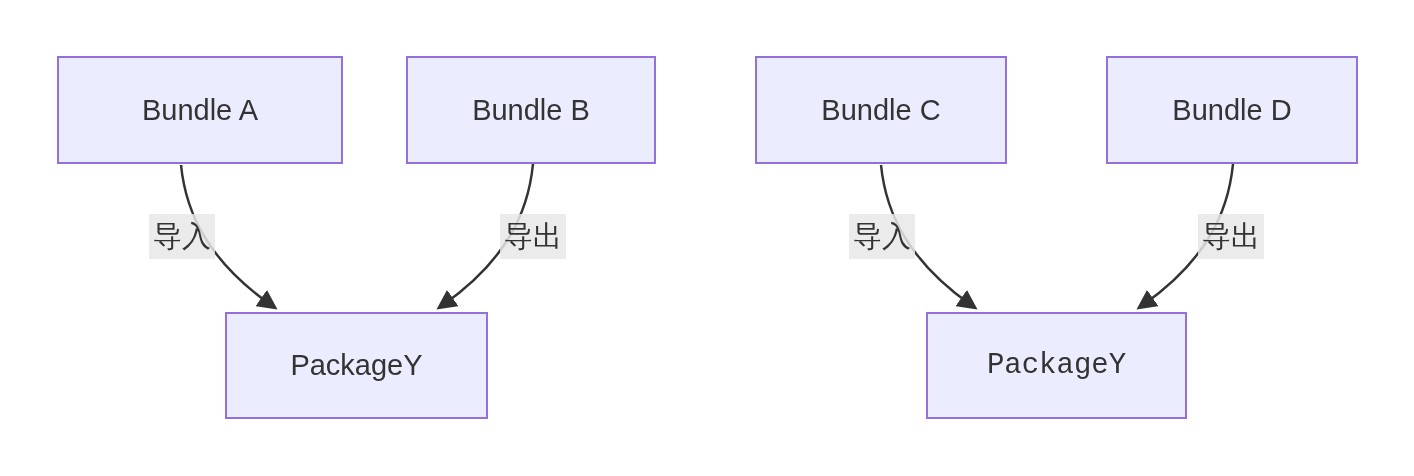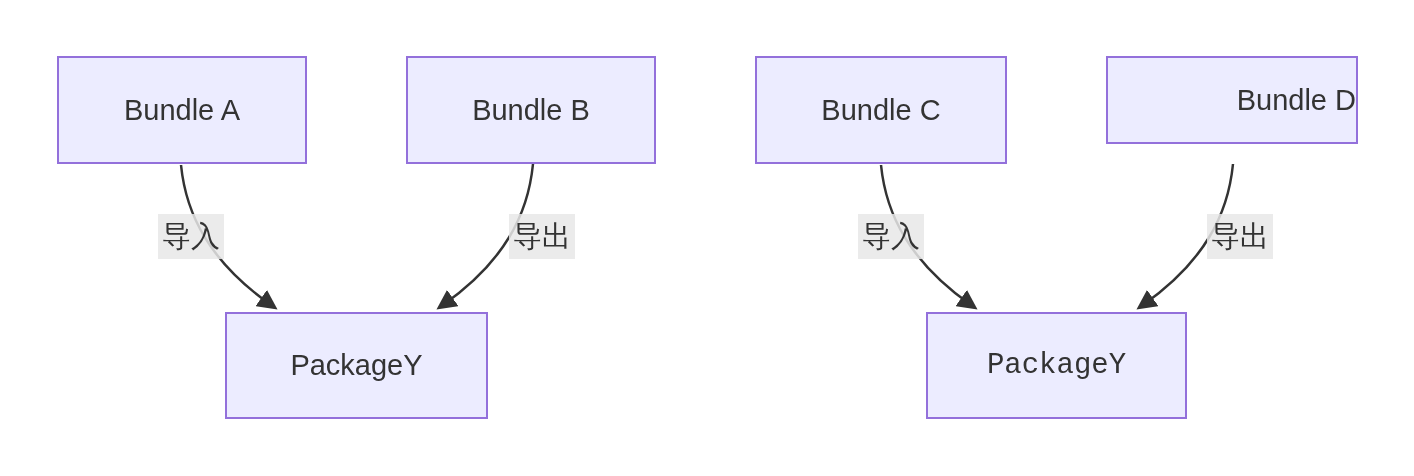--- a/index.html
+++ b/index.html
@@ -45,27 +45,26 @@
   }
   .edge-label {
     position: absolute;
     background: rgba(232, 232, 232, 0.85);
     color: #333333;
     font-size: 29px;
     line-height: 1.2;
     padding: 5px 4px;
     white-space: nowrap;
     z-index: 3;
-    margin-left: 9px;
   }
   
-  .n-bundle-a { left: 57px;   top: 56px;  width: 250px; height: 108px; }
+  .n-bundle-a { left: 57px;   top: 56px;  width: 286px; height: 108px; }
   .n-bundle-b { left: 406px;  top: 56px;  width: 250px; height: 108px; }
   .n-bundle-c { left: 755px;  top: 56px;  width: 252px; height: 108px; }
-  .n-bundle-d { left: 1106px; top: 56px;  width: 252px; height: 88px; justify-content: flex-end; }
+  .n-bundle-d { left: 1106px; top: 56px;  width: 252px; height: 108px; }
   .n-package-x { left: 225px; top: 312px; width: 263px; height: 107px; }
   .n-package-y { left: 926px; top: 312px; width: 261px; height: 107px; font-family: Liberation Mono, monospace; }
   
   .l-1 { left: 149px;  top: 214px; }
   .l-2 { left: 500px;  top: 214px; }
   .l-3 { left: 849px;  top: 214px; }
   .l-4 { left: 1198px; top: 214px; }
 </style>
 </head>
 <body>

